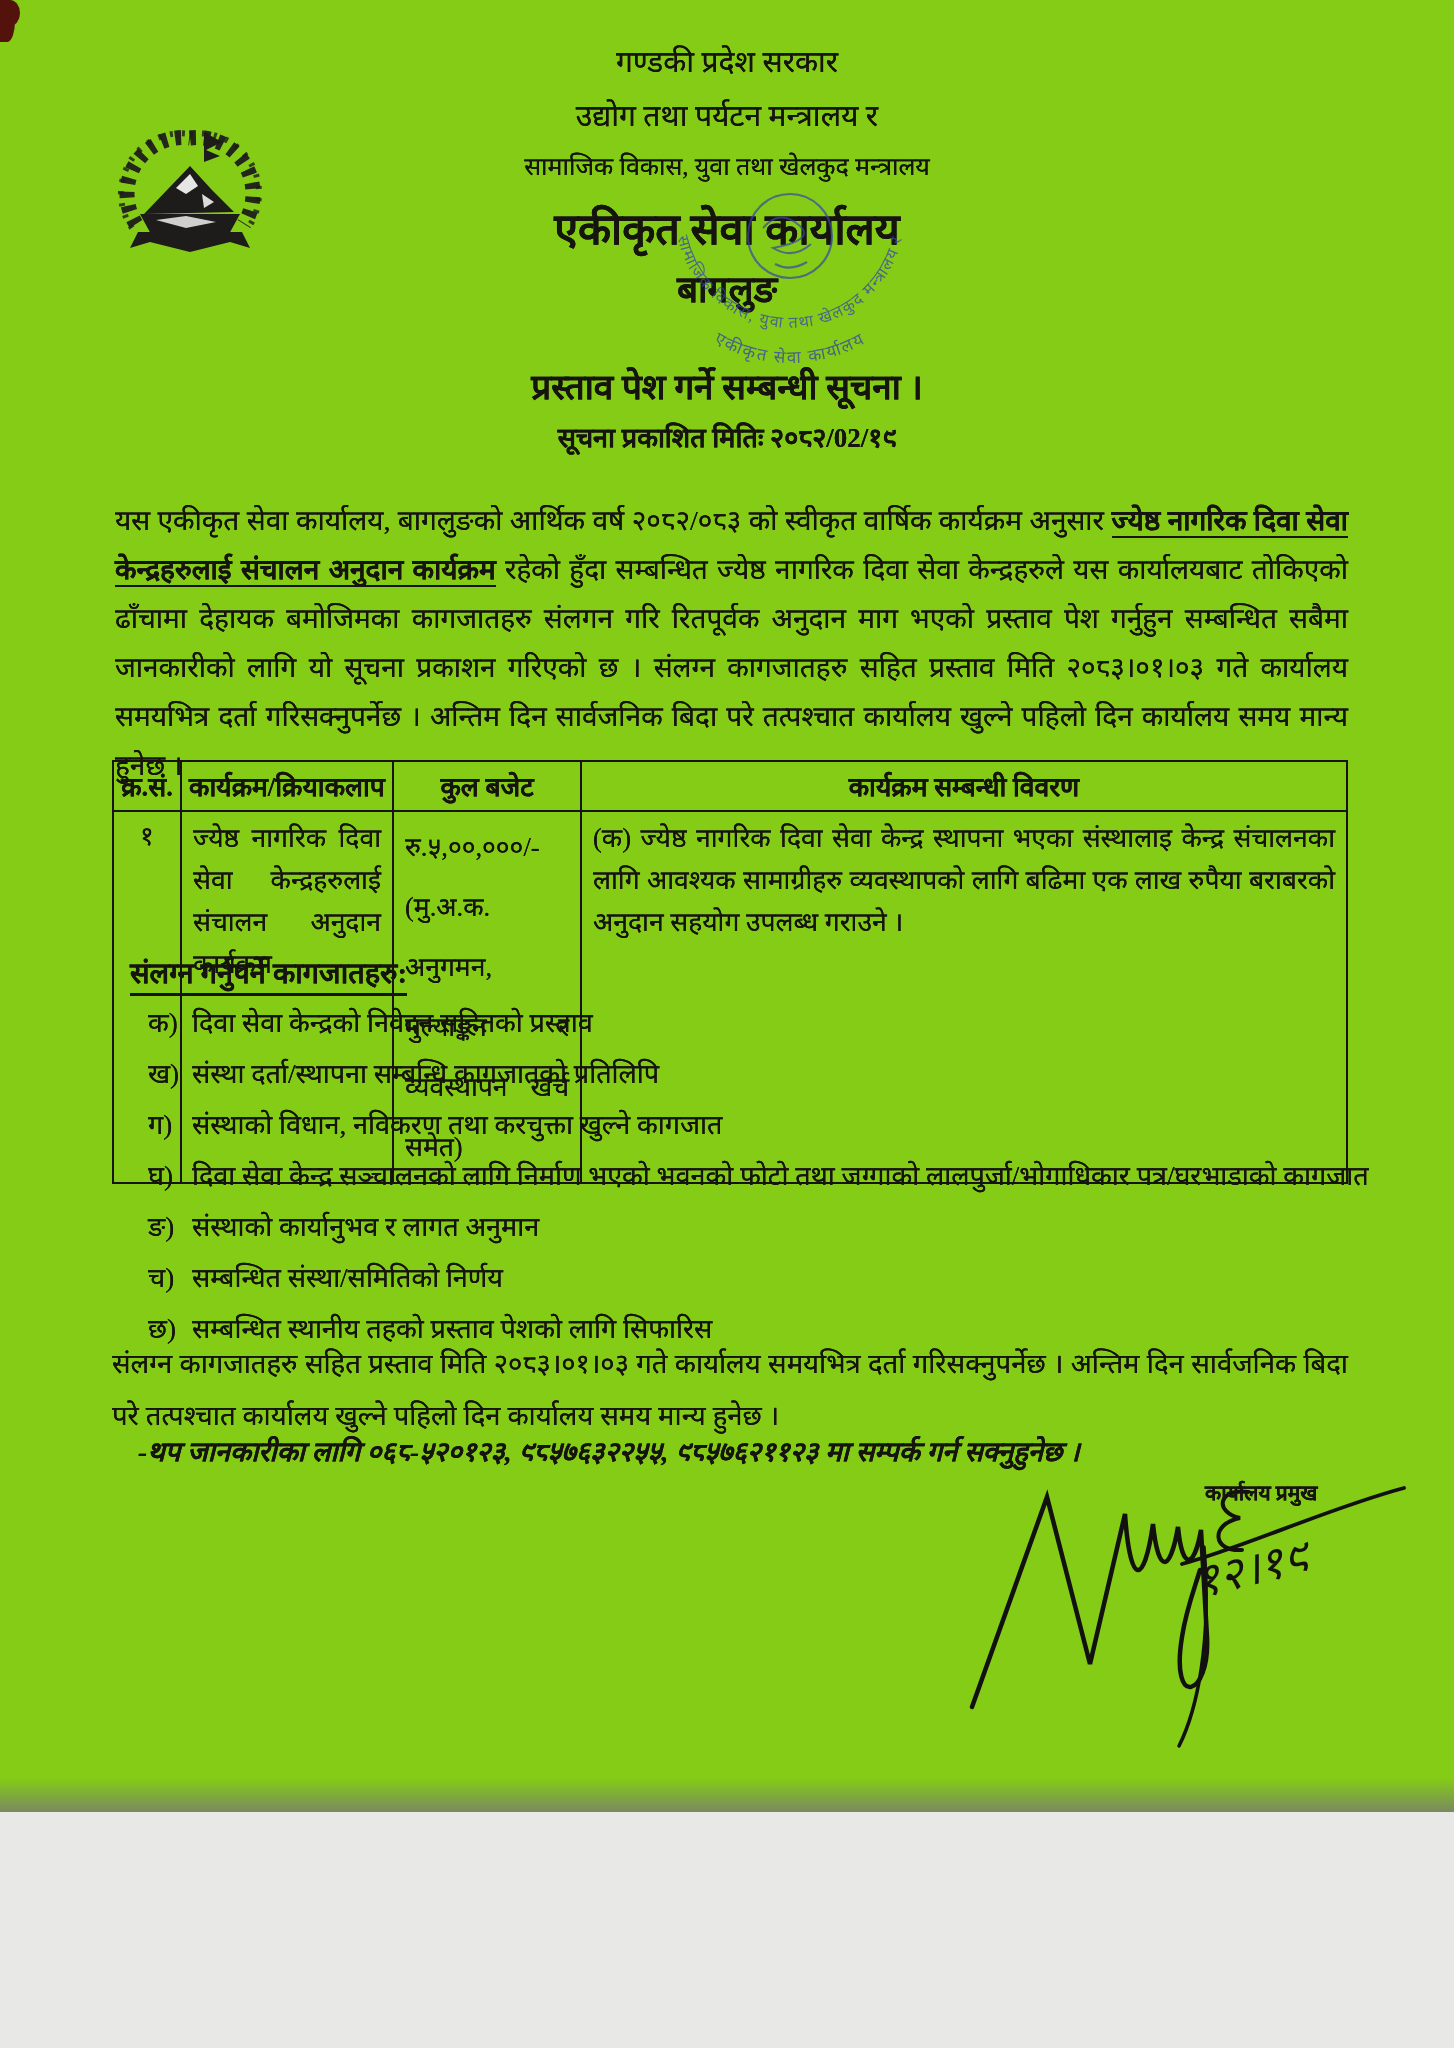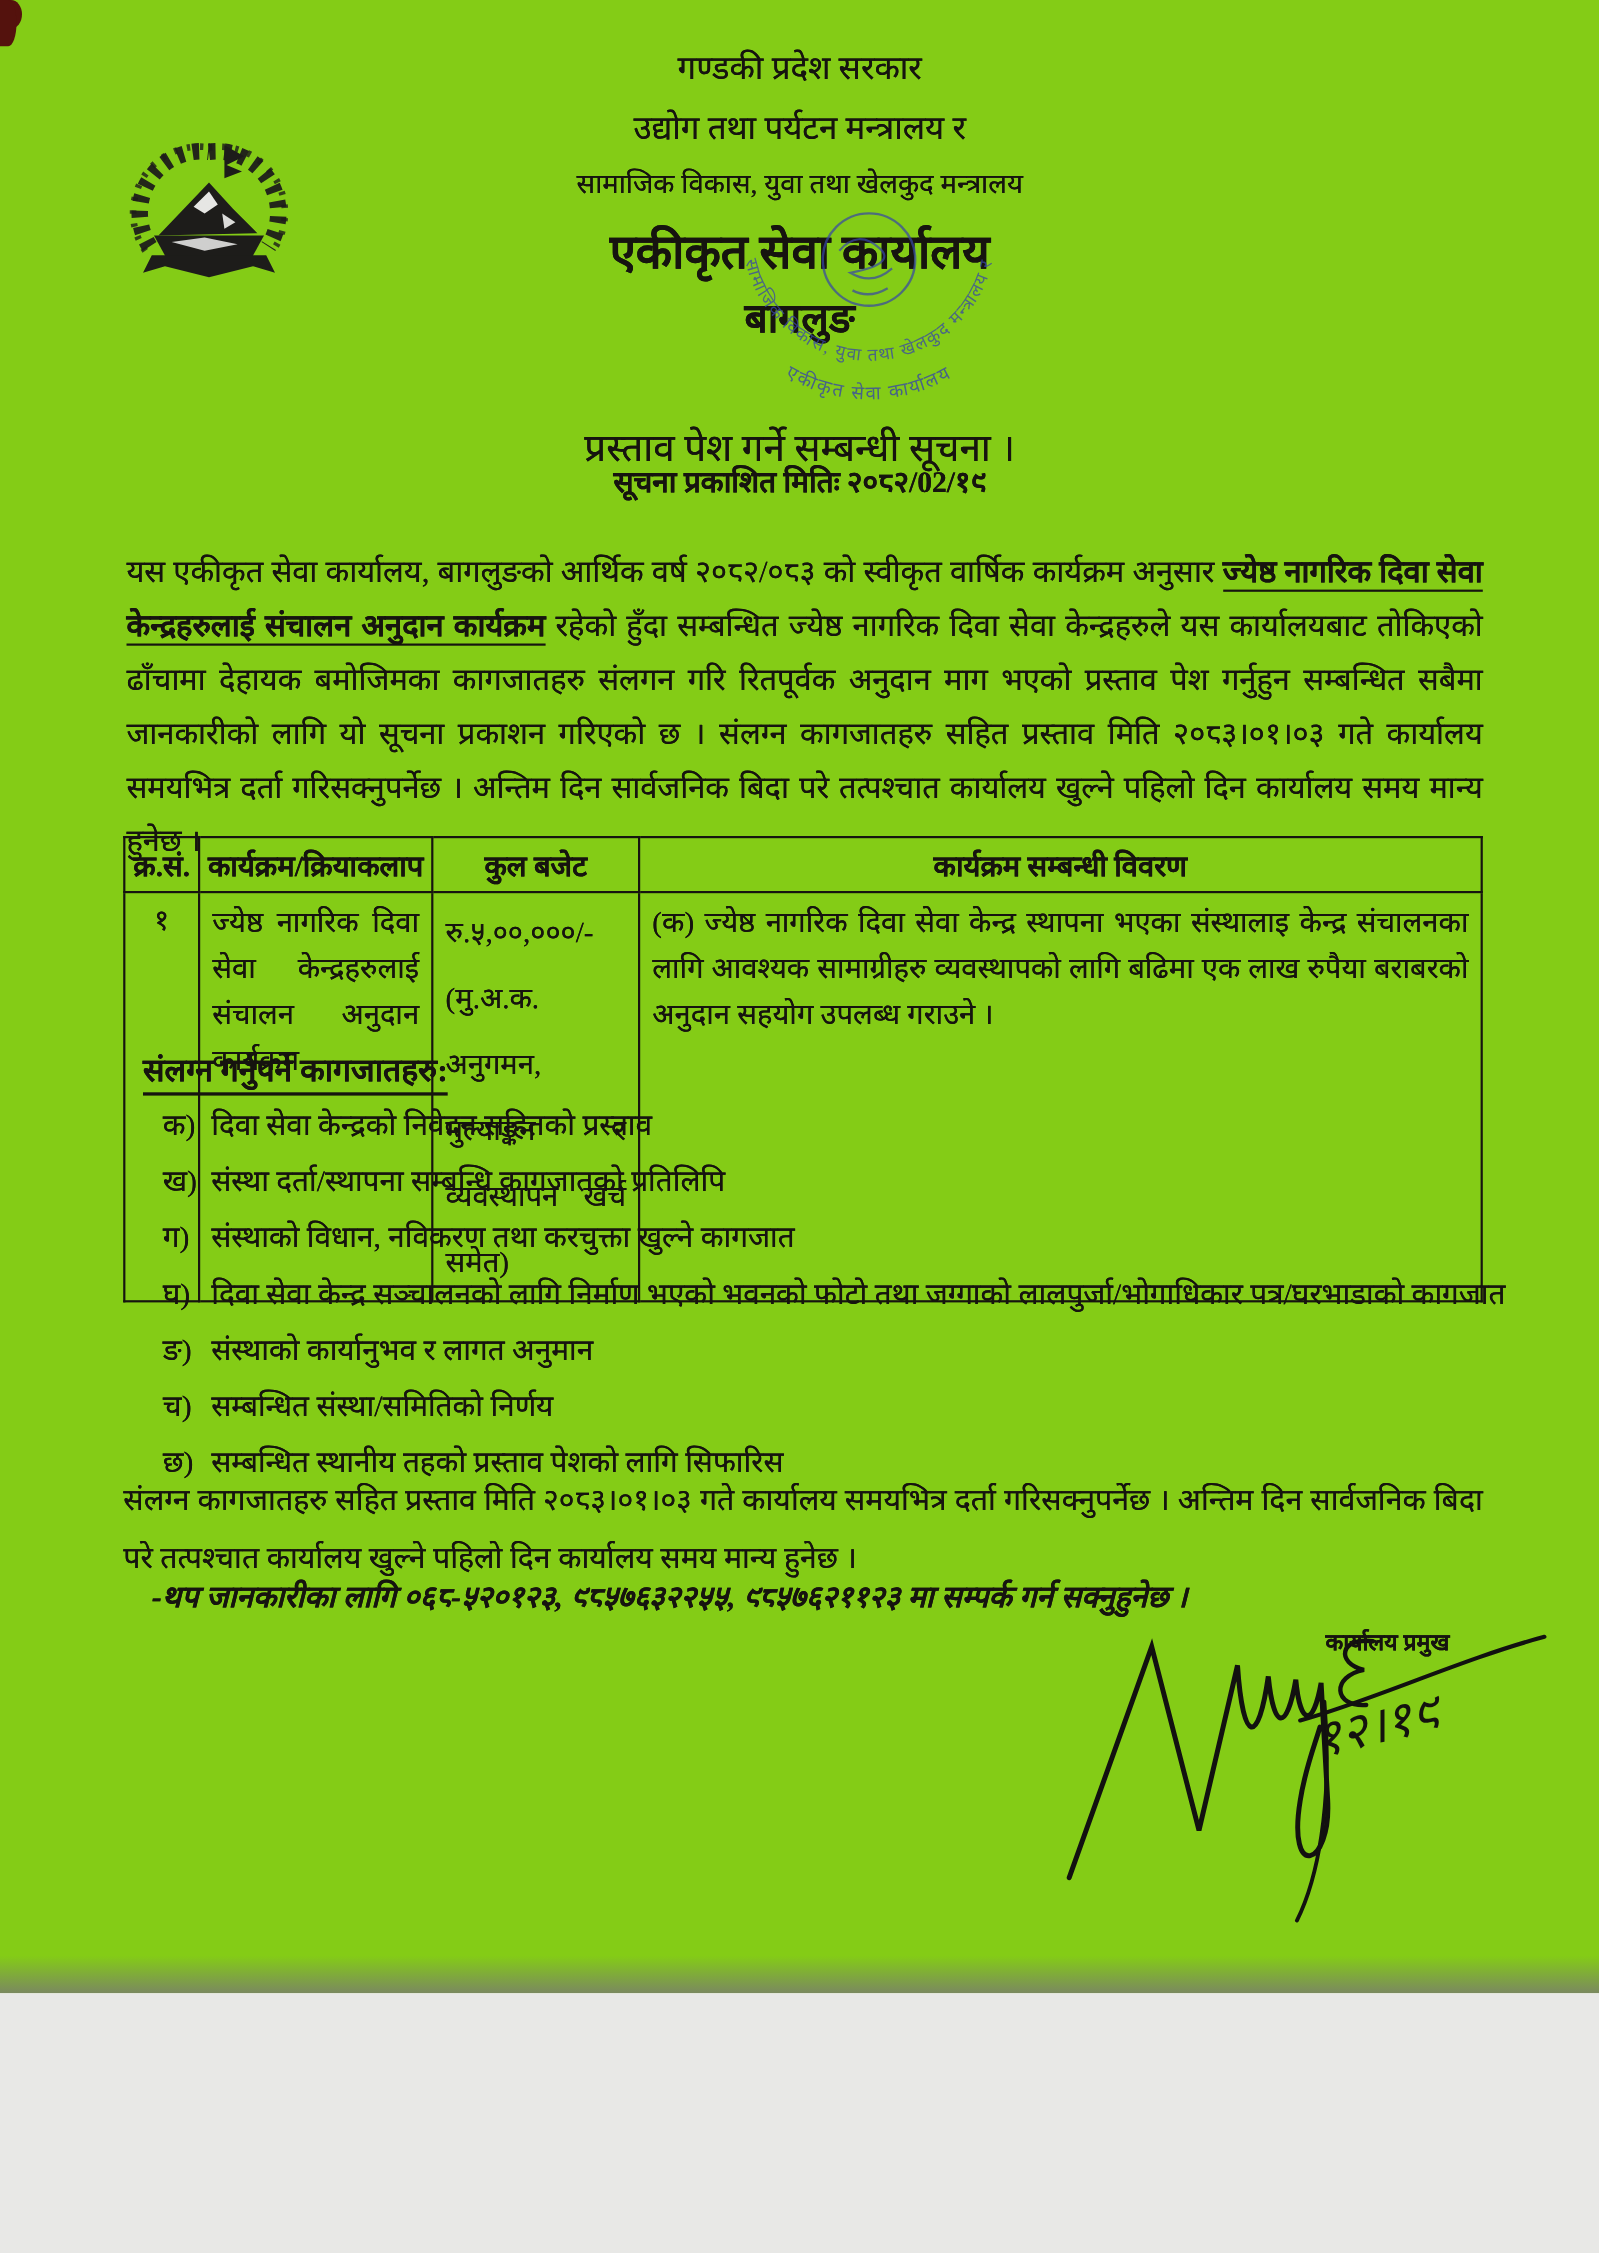--- a/index.html
+++ b/index.html
@@ -23,21 +23,21 @@
   
   .emblem{ position:absolute; left:116px; top:116px; }
 
   
   .header{ position:absolute; left:0; top:0; width:100%; text-align:center; }
   .h-gov      { position:absolute; top:40px;  left:0; width:100%; font-size:30px; }
   .h-min1     { position:absolute; top:94px;  left:0; width:100%; font-size:30px; }
   .h-min2     { position:absolute; top:148px; left:0; width:100%; font-size:25px; }
   .h-office   { position:absolute; top:198px; left:0; width:100%; font-size:43px; font-weight:700; }
   .h-location { position:absolute; top:262px; left:0; width:100%; font-size:37px; font-weight:700; }
-  .h-title    { position:absolute; top:362px; left:0; width:100%; font-size:35px; font-weight:400;margin-top:20px; }
+  .h-title    { position:absolute; top:362px; left:0; width:100%; font-size:35px; font-weight:700; }
   .h-date     { position:absolute; top:418px; left:0; width:100%; font-size:27px; font-weight:600; }
 
   .stamp{ position:absolute; left:615px; top:168px; opacity:.88; }
 
   
   .intro{
     position:absolute; left:115px; top:496px; width:1233px;
     font-size:28px; line-height:49px; text-align:justify;
   }
   .emph{ font-weight:700; border-bottom:2.5px solid #16140f; }

